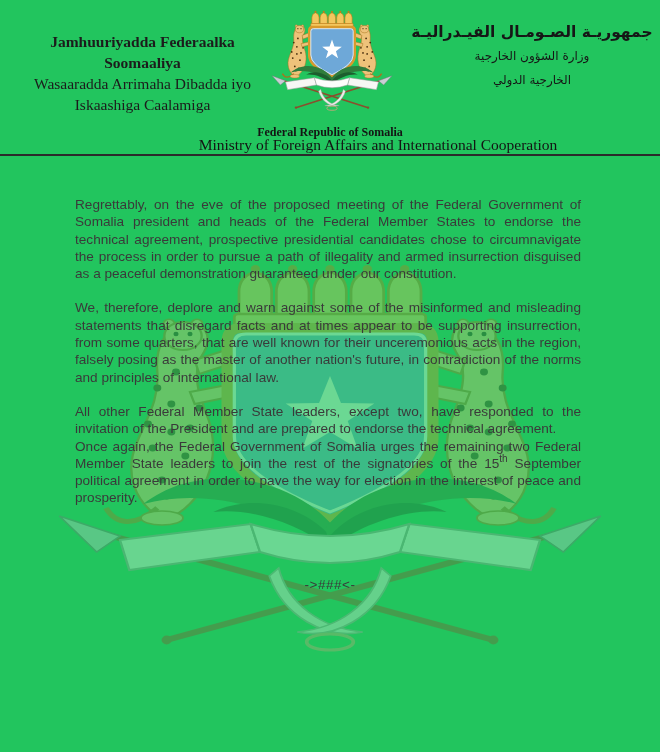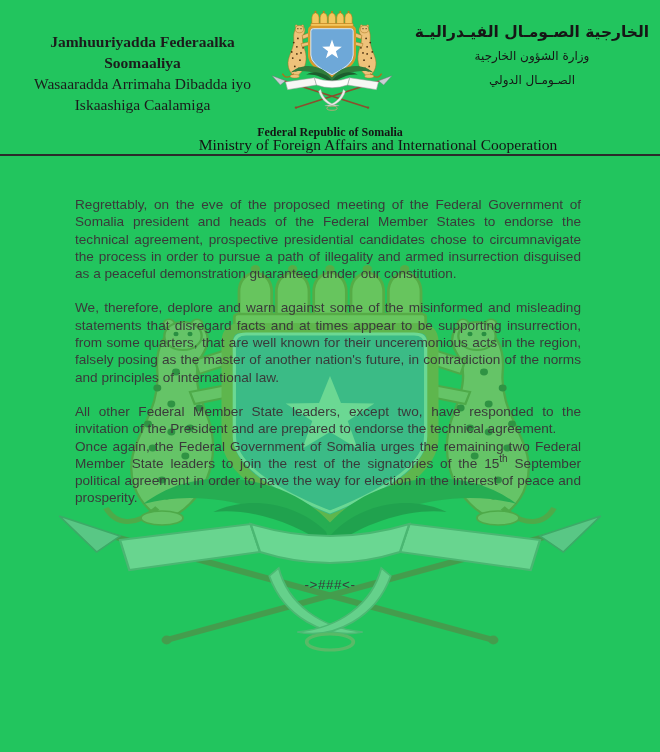--- a/index.html
+++ b/index.html
@@ -148,23 +148,23 @@
     <div class="l1">Jamhuuriyadda Federaalka Soomaaliya</div>
     <div class="l2">Wasaaradda Arrimaha Dibadda iyo</div>
     <div class="l3">Iskaashiga Caalamiga</div>
   </div>
 
   <svg class="emblem" viewBox="0 0 240 215" preserveAspectRatio="xMidYMid meet">
     <use href="#coa"></use>
   </svg>
 
   <div class="hdr-right">
-    <div class="l1">الخارجية الصـومـال الفيـدراليـة</div>
+    <div class="l1">جمهوريـة الصـومـال الفيـدراليـة</div>
     <div class="l2">وزارة الشؤون الخارجية</div>
-    <div class="l3">الصـومـال الدولي</div>
+    <div class="l3">الخارجية الدولي</div>
   </div>
 
   <div class="title1">Federal Republic of Somalia</div>
   <div class="title2">Ministry of Foreign Affairs and International Cooperation</div>
   <div class="hdr-rule"></div>
 
   <svg class="watermark" viewBox="0 0 240 215" preserveAspectRatio="none">
     <use href="#coa"></use>
   </svg>
 

